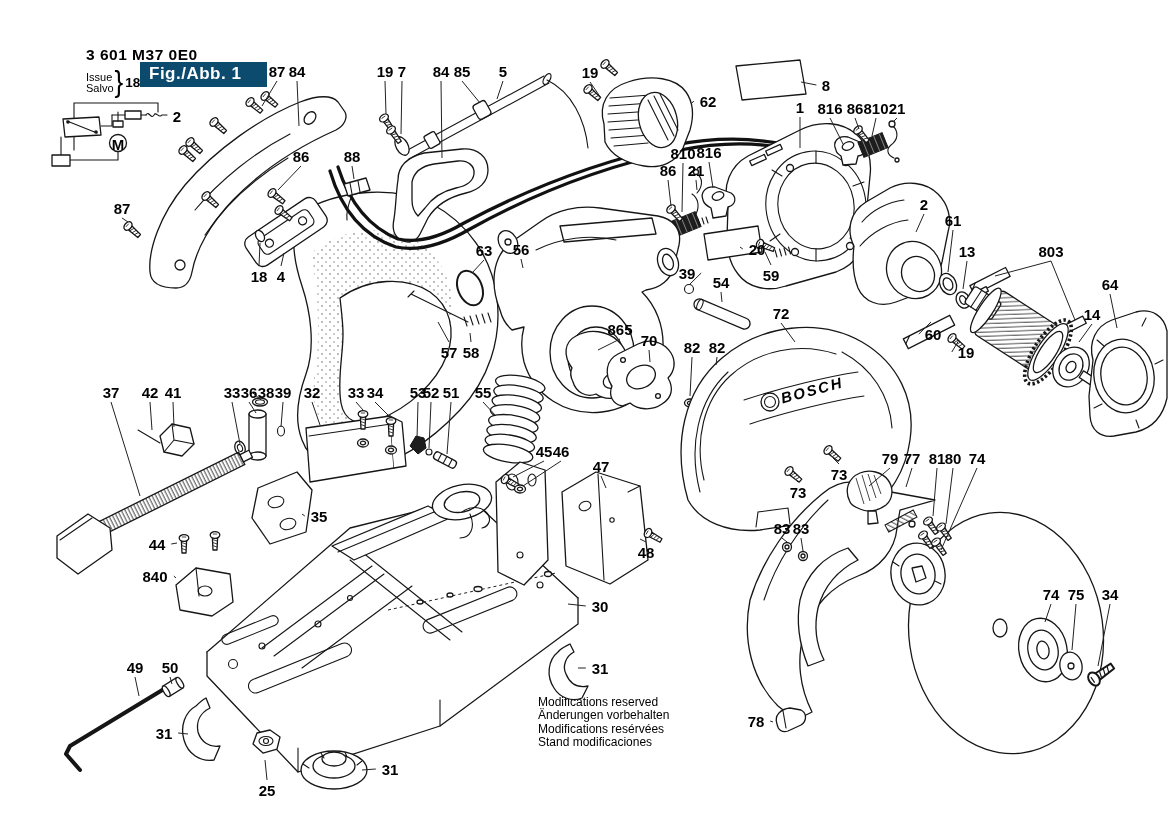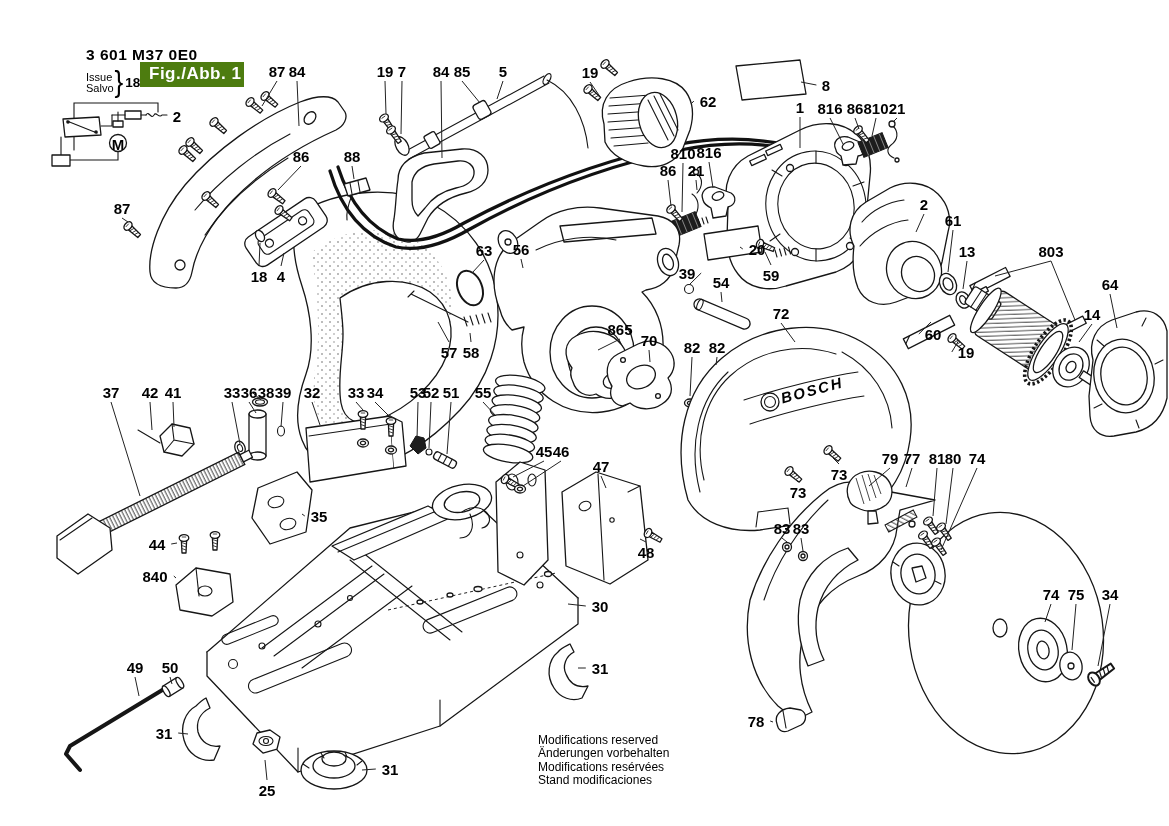--- a/index.html
+++ b/index.html
@@ -9,24 +9,24 @@
     font-family:"Liberation Sans", sans-serif; color:#000;
   }
   .art-svg { position:absolute; left:0; top:0; }
   .titleblock { position:absolute; left:50px; top:46px;margin-left:36px; }
   .part-number { font-size:15.5px; font-weight:bold; letter-spacing:.5px; }
   .issue-row { display:flex; align-items:center; margin-top:3px; }
   .issue-labels { font-size:11px; line-height:11px; font-weight:normal; }
   .brace { font-size:26px; font-weight:normal; margin:0 2px 0 1px; transform:scaleY(1.15); display:inline-block; }
   .issue-date { font-size:13.5px; font-weight:bold; }
   .figbox {
-    position:absolute; left:140px; top:62px; background:#4d7c0f; color:#fff;
-    font-size:17px; font-weight:bold; padding:2px 3px 3px 9px; letter-spacing:.5px;
+    position:absolute; left:140px; top:62px; background:#0c4a6e; color:#fff;
+    font-size:17px; font-weight:bold; padding:2px 26px 3px 9px; letter-spacing:.5px;
   }
-  .footer { position:absolute; left:538px; top:734px; font-size:12px; line-height:13.4px; }
+  .footer { position:absolute; left:538px; top:696px; font-size:12px; line-height:13.4px; }
   svg text.plabel {
     font-family:"Liberation Sans", sans-serif; font-size:15px; font-weight:bold;
     fill:#000; text-anchor:middle;
   }
   svg .ink { stroke:#161616; fill:#fff; stroke-width:1.3; stroke-linejoin:round; stroke-linecap:round; }
   svg .ln  { stroke:#161616; fill:none; stroke-width:1.1; stroke-linecap:round; }
   svg .thick { stroke:#111; fill:none; stroke-width:3.2; stroke-linecap:round; }
   svg .dark { fill:#1d1d1d; stroke:#161616; stroke-width:1; }
   svg .leader { stroke:#222; stroke-width:1; fill:none; }
 </style>

